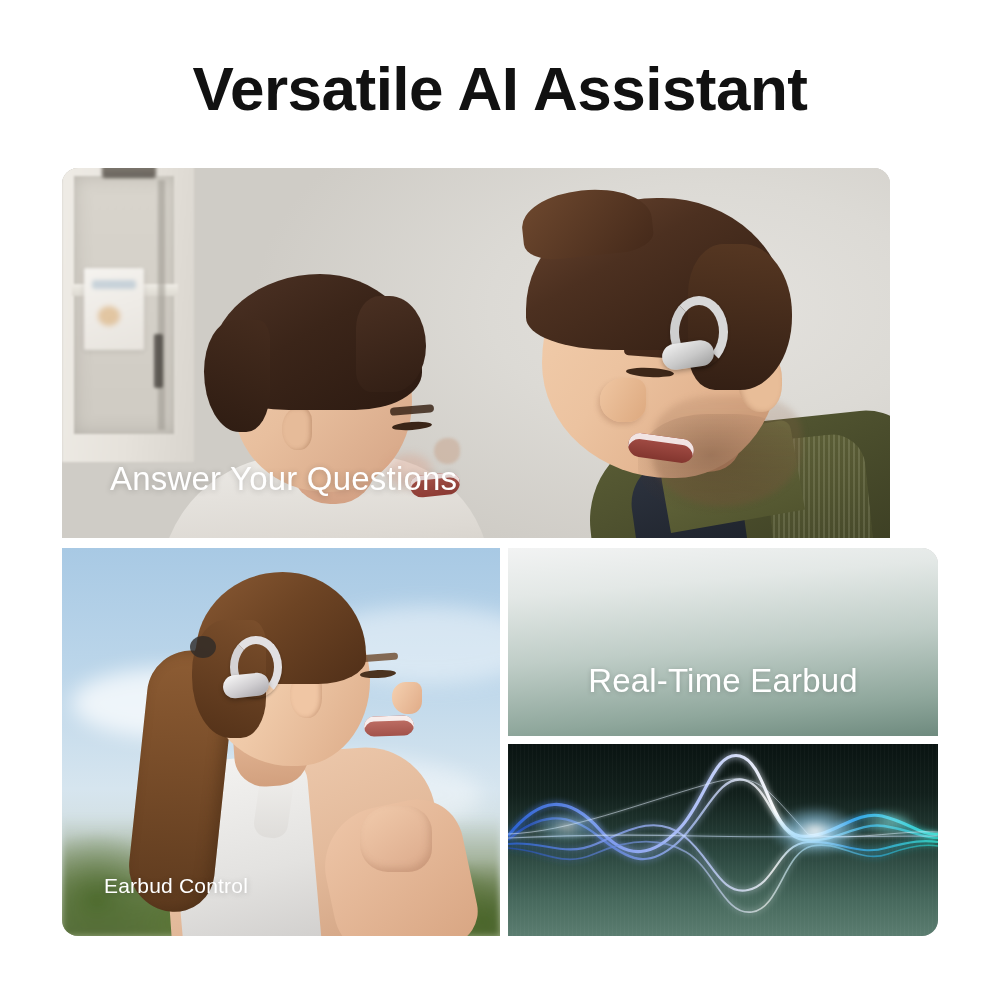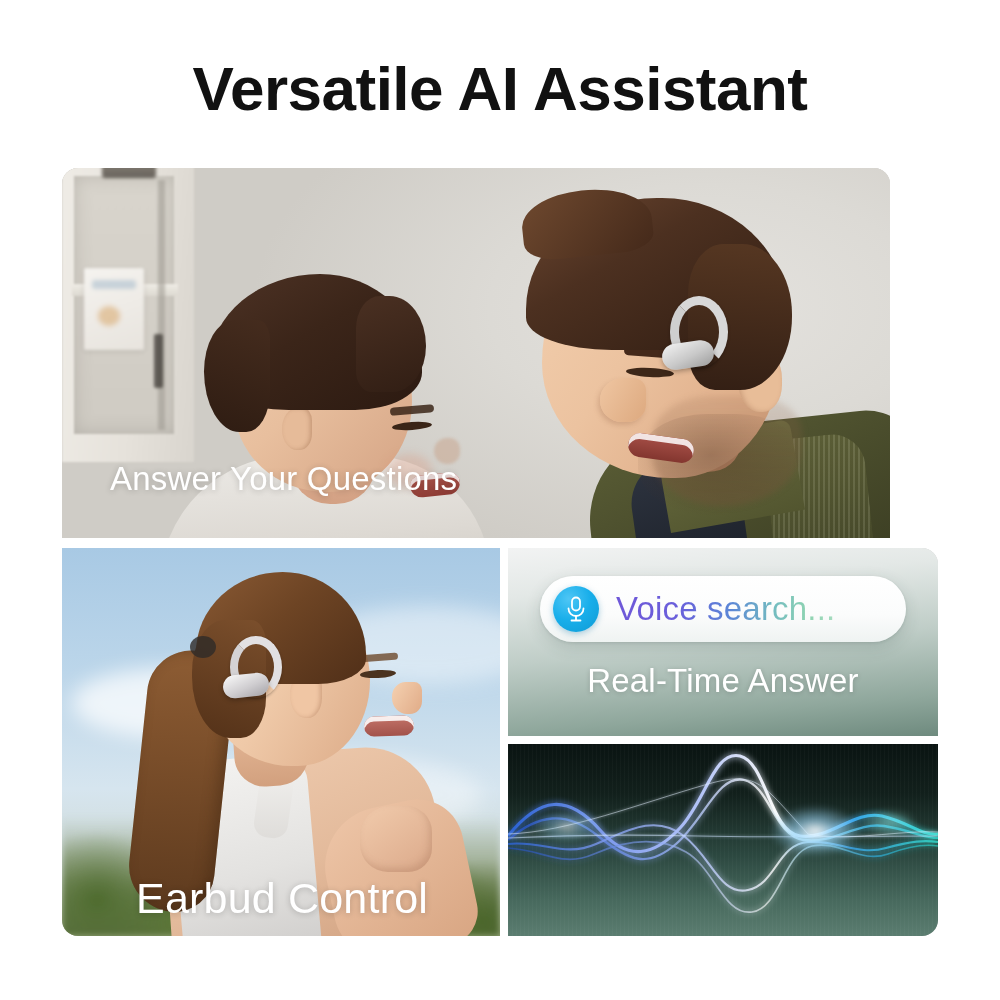--- a/index.html
+++ b/index.html
@@ -63,21 +63,21 @@
     position: absolute;
     color: #ffffff;
     font-weight: 500;
     font-family: "Liberation Sans", sans-serif;
     letter-spacing: 0.2px;
     text-shadow: 0 1px 6px rgba(0,0,0,0.22);
     white-space: nowrap;
     z-index: 9;
   }
   .caption-answer    { left: 48px;  top: 292px; font-size: 33px; }
-  .caption-earbud    { left: 42px;  top: 326px; font-size: 43px; margin-left: 32px; }
+  .caption-earbud    { left: 42px;  top: 326px; font-size: 21px; }
   .caption-realtime  { left: 0;     top: 114px; width: 430px; text-align: center; font-size: 33px; text-shadow: 0 1px 5px rgba(0,0,0,0.18); }
   .caption-translate { left: 0;     top: 120px; width: 430px; text-align: center; font-size: 33px; }
 
   
   .room-bg {
     position: absolute; inset: 0;
     background:
       radial-gradient(ellipse 55% 70% at 78% 38%, #e4e2de 0%, #dcdad5 48%, #cfccc6 100%),
       linear-gradient(100deg, #e9e6e0 0%, #e2dfd9 45%, #d6d3cd 100%);
   }
@@ -566,32 +566,22 @@
           <div class="pod"></div>
         </div>
       </div>
 
       <div class="caption caption-earbud">Earbud Control</div>
     </div>
 
     <div class="panel panel-search">
       <div class="search-bg"></div>
 
-      <div class="pill">
-        <div class="mic-circle">
-          <svg class="mic-glyph" viewBox="0 0 22 26" fill="none">
-            <rect x="7" y="1.5" width="8" height="13" rx="4" stroke="#ffffff" stroke-width="1.8"></rect>
-            <path d="M3.5 12.5a7.5 7.5 0 0 0 15 0" stroke="#ffffff" stroke-width="1.8" stroke-linecap="round"></path>
-            <path d="M11 20v4.5M6.5 24.5h9" stroke="#ffffff" stroke-width="1.8" stroke-linecap="round"></path>
-          </svg>
-        </div>
-        <div class="pill-text">Voice search...</div>
-      </div>
-
-      <div class="caption caption-realtime">Real-Time Answer</div>
+
+      <div class="caption caption-realtime">Real-Time Earbud</div>
     </div>
 
     <div class="panel panel-translate">
       <div class="wave-bg"></div>
       <div class="scanlines"></div>
 
       <svg class="wave-svg" viewBox="0 0 430 192" preserveAspectRatio="none">
         <defs>
           <linearGradient id="wg" x1="0" y1="0" x2="1" y2="0">
             <stop offset="0%" stop-color="#2a63d8"></stop>

